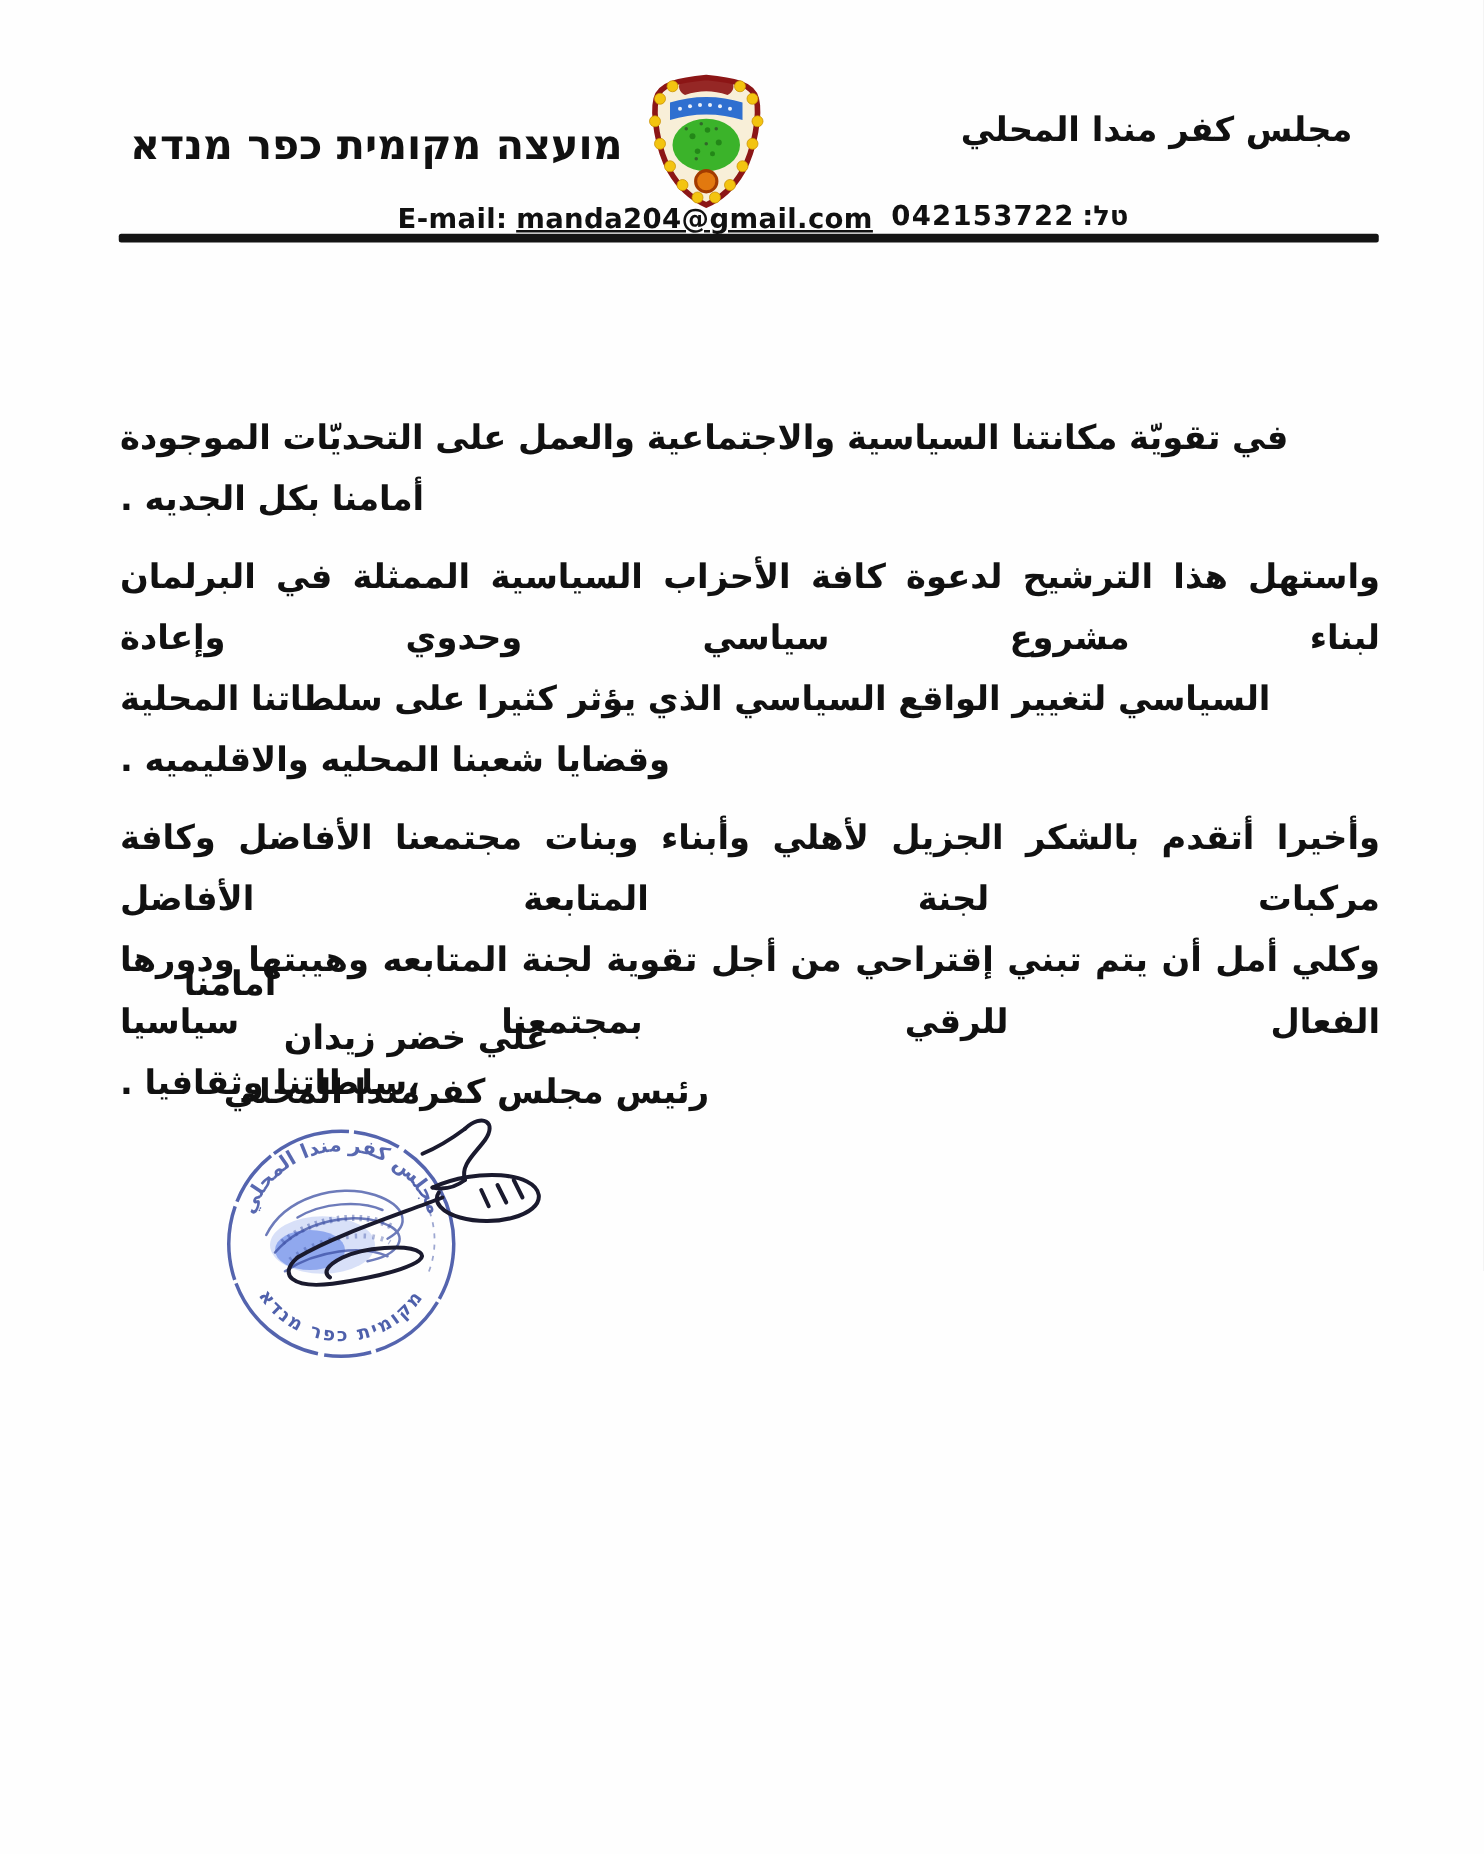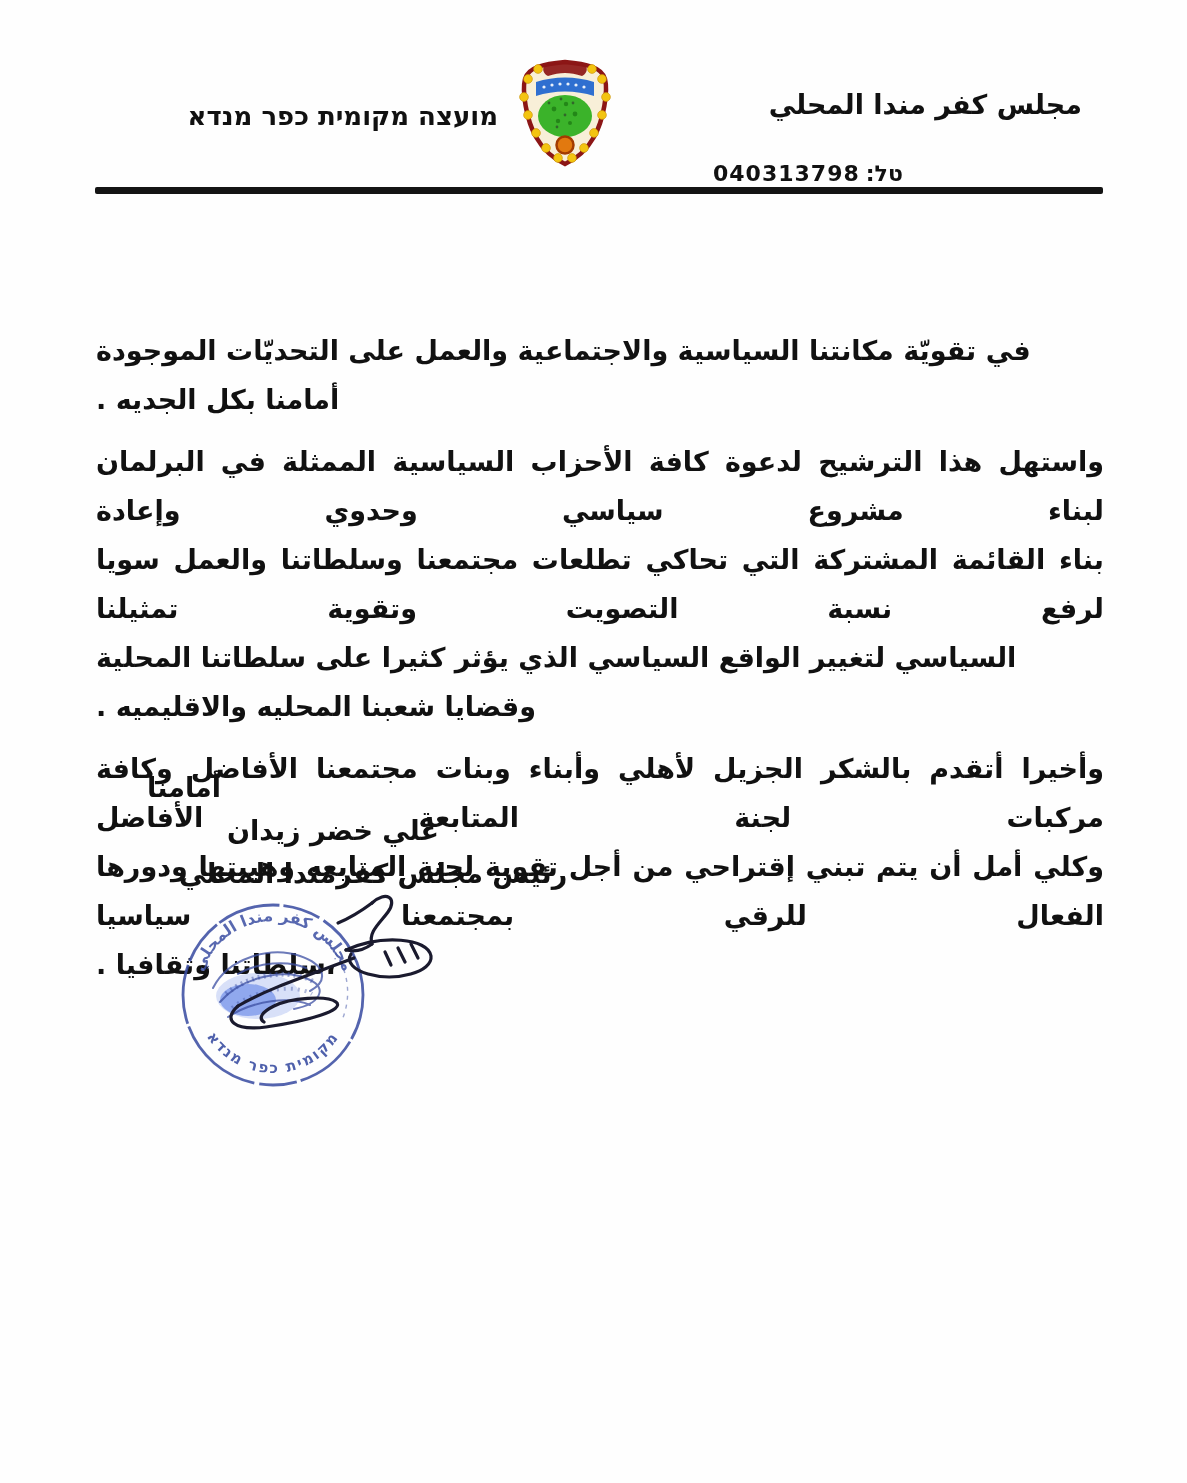--- a/index.html
+++ b/index.html
@@ -13,21 +13,21 @@
     color:#111;
     font-weight:bold;
   }
   
   .hdr-ar{
     position:absolute;top:84px;right:105px;
     text-align:center;font-size:27px;line-height:42px;
   }
   .hdr-he{
     position:absolute;top:94px;right:689px;
-    text-align:left;font-size:26px;line-height:44px;
+    text-align:left;font-size:33px;line-height:44px;
   }
   .logo{position:absolute;top:57px;left:513px;}
   .email-line{
     position:absolute;top:163px;left:318px;
     font-size:22px;letter-spacing:.3px;direction:ltr;
   }
   .email-val{text-decoration:underline;margin-left:7px;}
   .phone-line{
     position:absolute;top:161px;left:713px;
     font-size:22px;direction:rtl;white-space:nowrap;
@@ -105,34 +105,36 @@
         <circle cx="89" cy="22" r="4.4"></circle>
       <circle cx="25" cy="12" r="4.4"></circle>
         <circle cx="79" cy="12" r="4.4"></circle>
     </g>
   </svg>
 
   <div class="hdr-he" dir="rtl">
     <div>מועצה מקומית כפר מנדא</div>
   </div>
 
+  <div class="email-line">
+    <span>E-mail:</span><span class="email-val">manda204@gmail.com</span>
+  </div>
 
   <div class="phone-line" dir="rtl">
-    <span>טל:</span><span class="num">040313798</span>
+    <span>טל:</span><span class="num">042153722</span>
   </div>
 
   <div class="rule"></div>
 
   <main class="letter-body" dir="rtl">
     <div class="para">
       <div class="lline">في تقويّة مكانتنا السياسية والاجتماعية والعمل على التحديّات الموجودة أمامنا بكل الجديه .</div>
     </div>
     <div class="para">
       <div class="jline">واستهل هذا الترشيح لدعوة كافة الأحزاب السياسية الممثلة في البرلمان لبناء مشروع سياسي وحدوي وإعادة</div>
-      <div class="jline">بناء القائمة المشتركة التي تحاكي تطلعات مجتمعنا وسلطاتنا والعمل سويا لرفع نسبة التصويت وتقوية تمثيلنا</div>
       <div class="lline">السياسي لتغيير الواقع السياسي الذي يؤثر كثيرا على سلطاتنا المحلية وقضايا شعبنا المحليه والاقليميه .</div>
     </div>
     <div class="para">
       <div class="jline">وأخيرا أتقدم بالشكر الجزيل لأهلي وأبناء وبنات مجتمعنا الأفاضل وكافة مركبات لجنة المتابعة الأفاضل</div>
       <div class="jline">وكلي أمل أن يتم تبني إقتراحي من أجل تقوية لجنة المتابعه وهيبتها ودورها الفعال للرقي بمجتمعنا سياسيا</div>
       <div class="lline">،سلطاتنا وثقافيا .</div>
     </div>
   </main>
 
   <div class="sig-closing">أمامنا</div>

